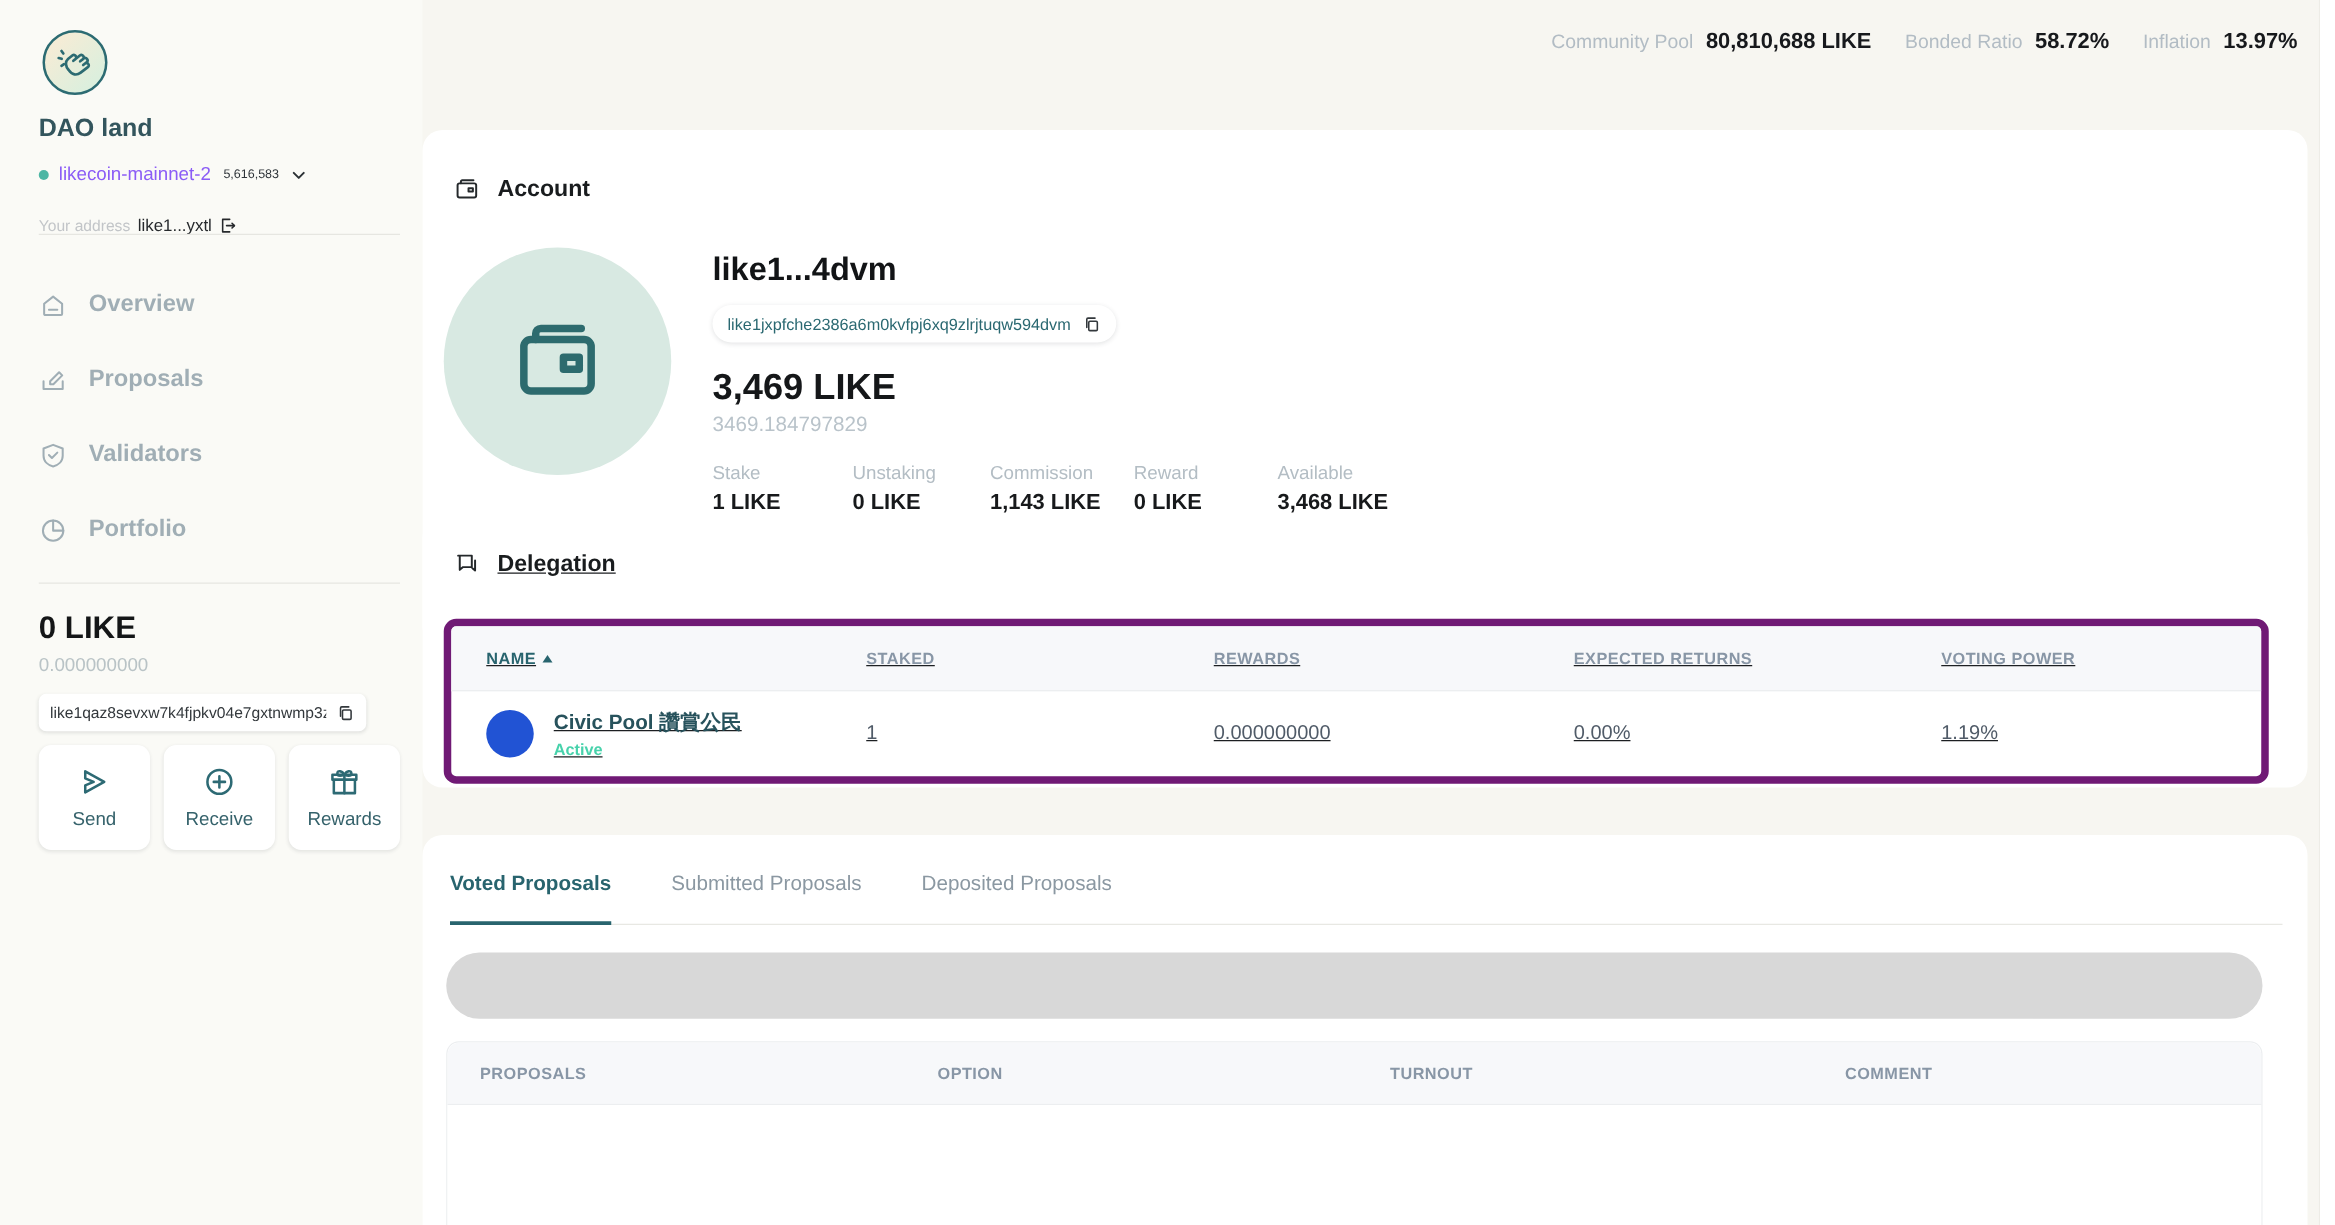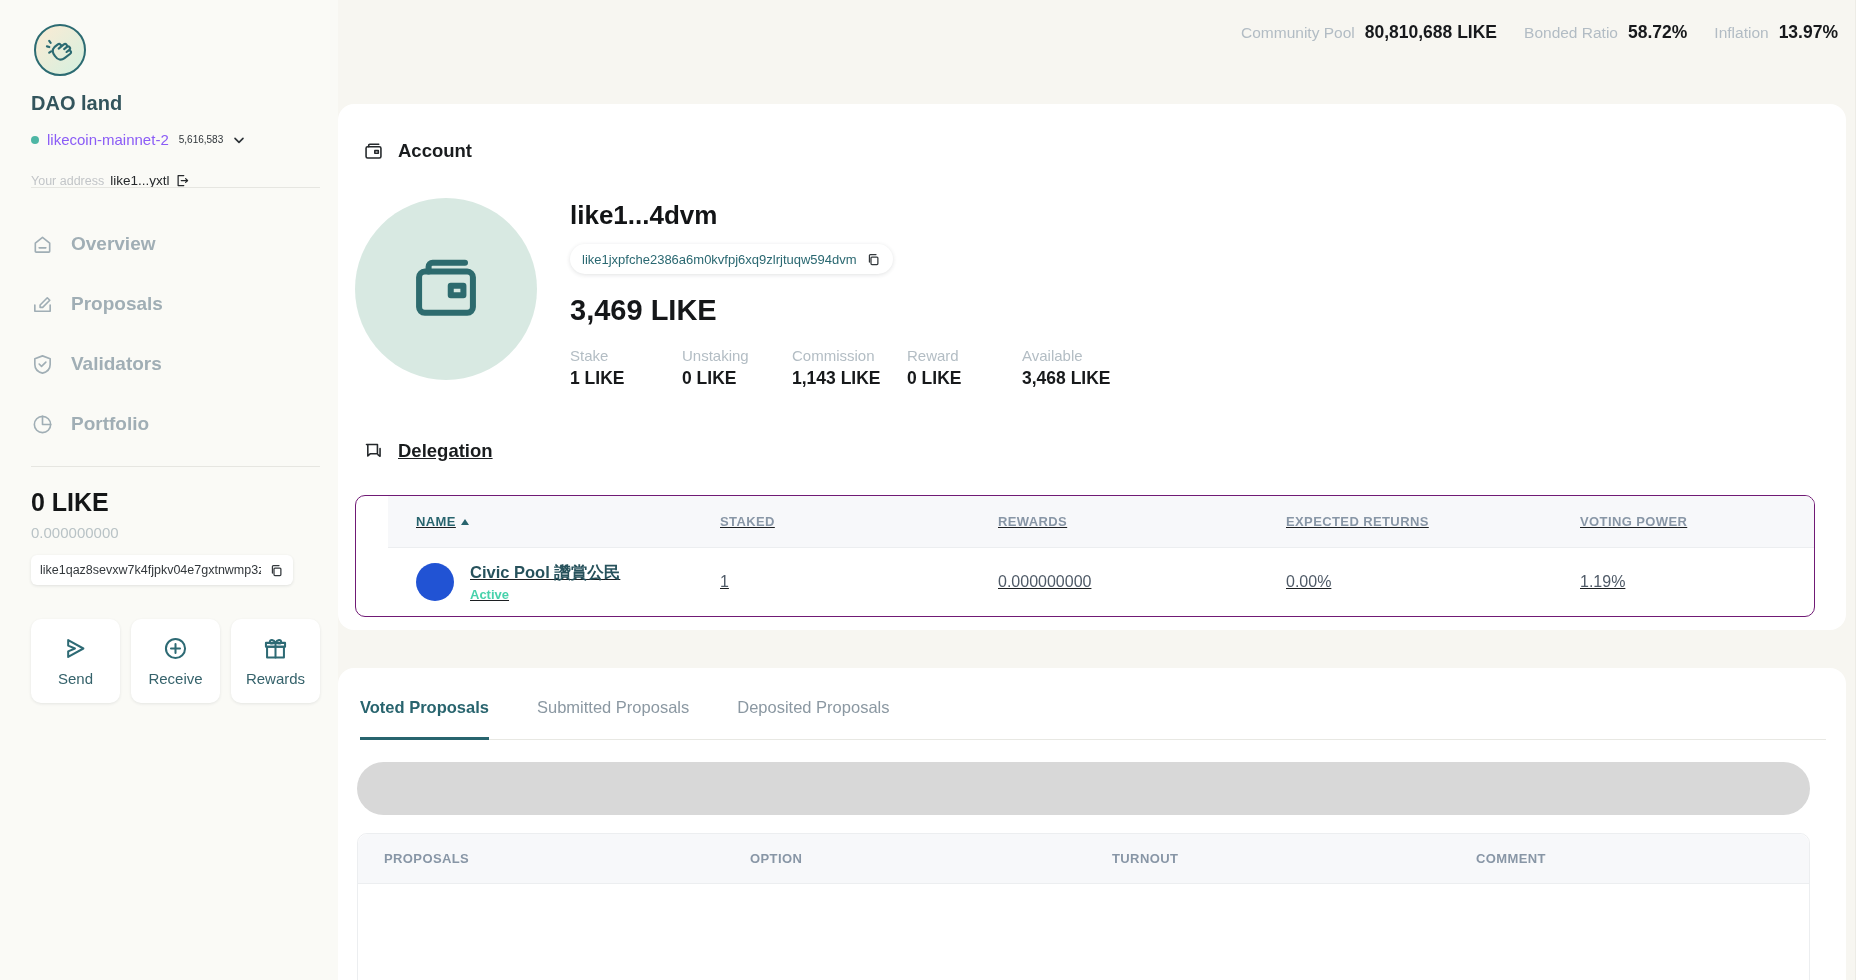--- a/index.html
+++ b/index.html
@@ -28,21 +28,21 @@
   .nav-item{height:60px;display:flex;align-items:center;gap:17px;color:#a0aeb5;cursor:pointer;}
   .nav-item svg{width:23px;height:23px;flex:0 0 auto;}
   .nav-label{font-size:19px;font-weight:600;}
   .side-balance{position:absolute;left:31px;top:488px;font-size:25px;font-weight:700;color:#141617;}
   .side-precise{position:absolute;left:31px;top:524px;font-size:15px;color:#b9c3c6;}
   .addr-pill{position:absolute;left:31px;top:555px;width:262px;height:30px;background:#fff;border-radius:6px;
              box-shadow:0 1px 3px rgba(40,50,60,.12);display:flex;align-items:center;gap:8px;
              padding:0 9px;cursor:pointer;}
   .addr-pill .pill-text{font-size:12.5px;color:#33383c;white-space:nowrap;overflow:hidden;flex:1;}
   .copy-ic{color:#33383c;display:flex;flex:0 0 auto;}
-  .actions{position:absolute;left:31px;top:619px;display:flex;gap:11px;}
+  .actions{position:absolute;left:31px;top:596px;display:flex;gap:11px;}
   .action-card{width:89px;height:84px;background:#fff;border-radius:10px;box-shadow:0 1px 3px rgba(40,50,60,.10);
                display:flex;flex-direction:column;align-items:center;justify-content:center;gap:8px;cursor:pointer;}
   .action-card svg{width:27px;height:27px;color:#2d6a74;}
   .action-label{font-size:15px;color:#35626b;font-weight:500;}
 
   
   .topstats{position:absolute;top:0;right:30px;height:64px;display:flex;align-items:center;gap:27px;}
   .tstat{display:flex;align-items:baseline;gap:10px;}
   .tstat .lab{font-size:15.5px;color:#b2bcc4;}
   .tstat .val{font-size:17.5px;font-weight:700;color:#17191c;}
@@ -70,21 +70,21 @@
   .acct-balance{font-size:29px;font-weight:700;color:#151719;margin-top:20px;}
   .acct-precise{font-size:16.5px;color:#b9c3ca;margin-top:4px;}
   .acct-stats{display:flex;margin-top:20px;}
   .astat{display:flex;flex-direction:column;}
   .astat:nth-child(1){width:112px;} .astat:nth-child(2){width:110px;}
   .astat:nth-child(3){width:115px;} .astat:nth-child(4){width:115px;}
   .astat .lab{font-size:15px;color:#b3bdc4;}
   .astat .val{font-size:17.5px;font-weight:700;color:#17191b;margin-top:4px;}
 
   
-  .dtable{margin:33px 0 0 17px;width:1460px;border:1px solid #701a75;border-radius:10px;overflow:hidden;background:#fff;padding-left:32px;}
+  .dtable{margin:33px 0 0 17px;width:1460px;border:6px solid #701a75;border-radius:10px;overflow:hidden;background:#fff;}
   .dgrid{display:grid;grid-template-columns:304px 278px 288px 294px 1fr;align-items:center;padding-left:28px;}
   .dhead{height:52px;background:#f7f8fa;border-bottom:1px solid #eceef0;}
   .th{font-size:13px;font-weight:700;letter-spacing:.03em;color:#8896a6;}
   .th.sorted{color:#28646e;display:flex;align-items:center;gap:5px;cursor:pointer;}
   .sort-tri{width:0;height:0;border-left:4.5px solid transparent;border-right:4.5px solid transparent;
             border-bottom:6px solid #28646e;display:inline-block;}
   .drow{height:68px;cursor:pointer;}
   .vcell{font-size:16px;color:#505b68;}
   .name-cell{display:flex;align-items:center;gap:16px;}
   .val-avatar{width:38px;height:38px;border-radius:50%;background:#2153d4;flex:0 0 auto;}
@@ -271,20 +271,21 @@
         <div class="acct-pill">
           <span class="pill-text">like1jxpfche2386a6m0kvfpj6xq9zlrjtuqw594dvm</span>
           <span class="copy-ic">
             <svg width="15" height="15" viewBox="0 0 24 24" fill="none" stroke="#33383c" stroke-width="2" stroke-linecap="round" stroke-linejoin="round">
                 <rect x="8" y="8" width="11" height="12" rx="1.5"></rect>
                 <path d="M5.5 16V5.5A1.5 1.5 0 0 1 7 4h9"></path>
               </svg>
           </span>
         </div>
         <div class="acct-balance">3,469 LIKE</div>
+        <div class="acct-precise">3469.184797829</div>
         <div class="acct-stats">
           <div class="astat">
             <span class="lab">Stake</span>
             <span class="val">1 LIKE</span>
           </div>
           <div class="astat">
             <span class="lab">Unstaking</span>
             <span class="val">0 LIKE</span>
           </div>
           <div class="astat">

